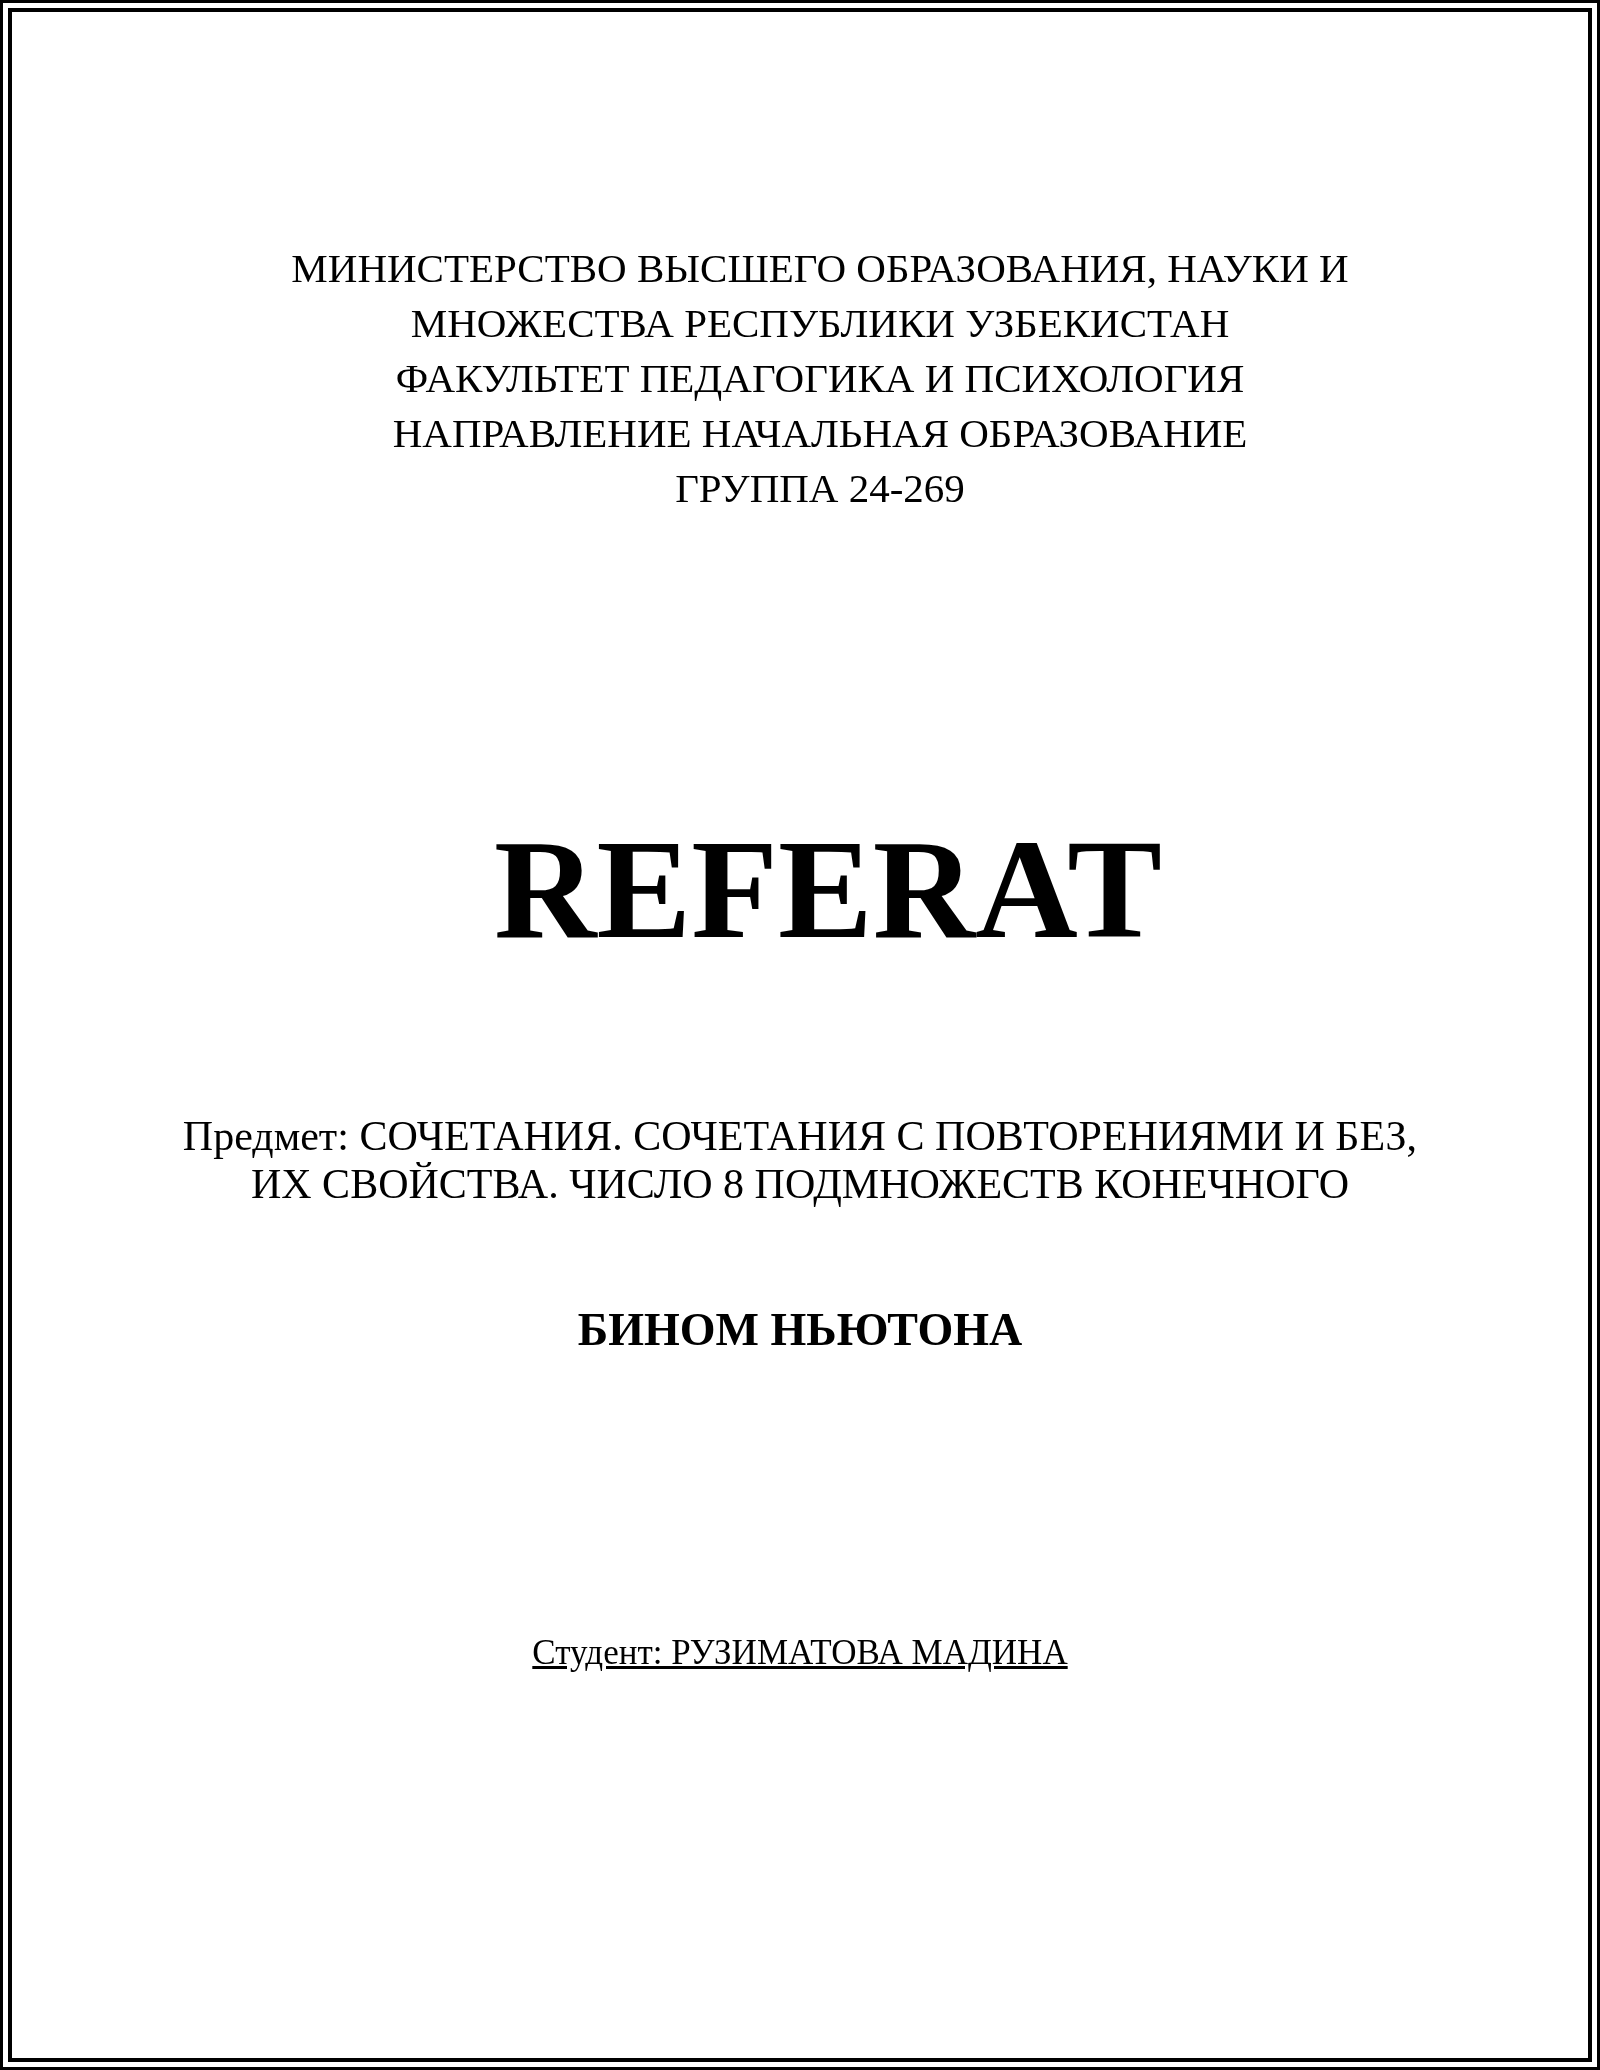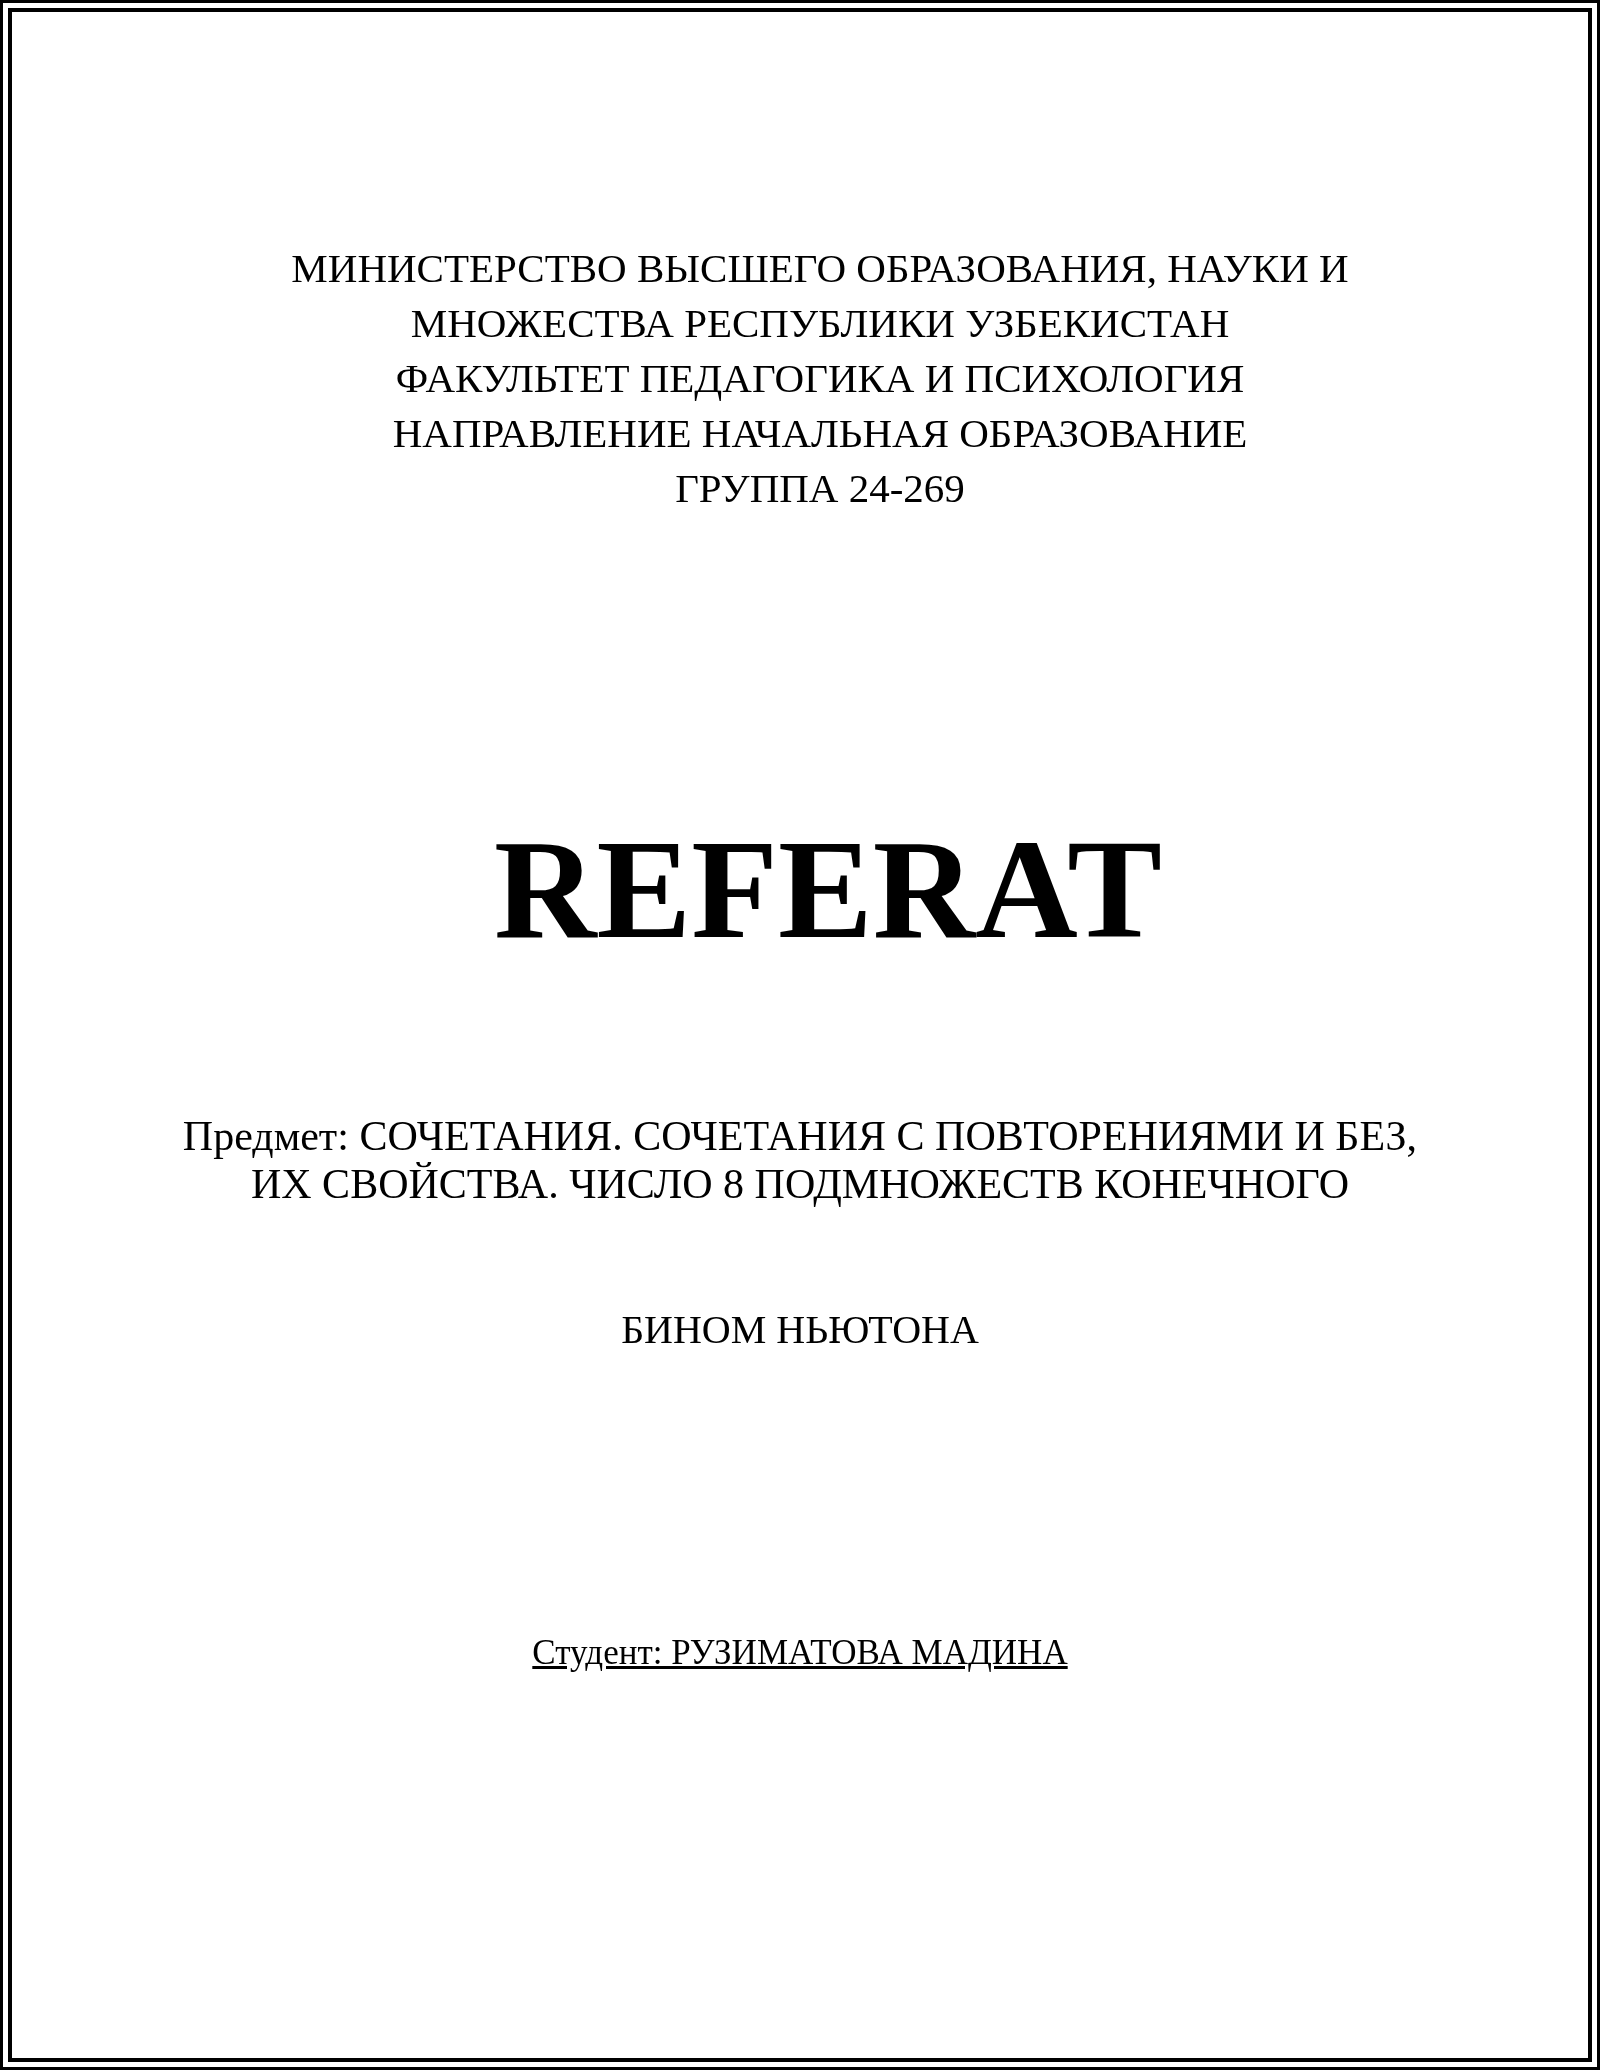--- a/index.html
+++ b/index.html
@@ -52,22 +52,23 @@
     font-weight: bold;
     padding-left: 28px;
   }
   .subject {
     top: 1112px;
     font-size: 42px;
     line-height: 48px;
   }
   .topic-extra {
     top: 1306px;
-    font-size: 40px;
+    font-size: 46px;
     line-height: 48px;
+    font-weight: bold;
   }
   .student {
     top: 1629px;
     font-size: 35px;
     line-height: 48px;
     text-decoration: underline;
   }
 </style>
 </head>
 <body>

